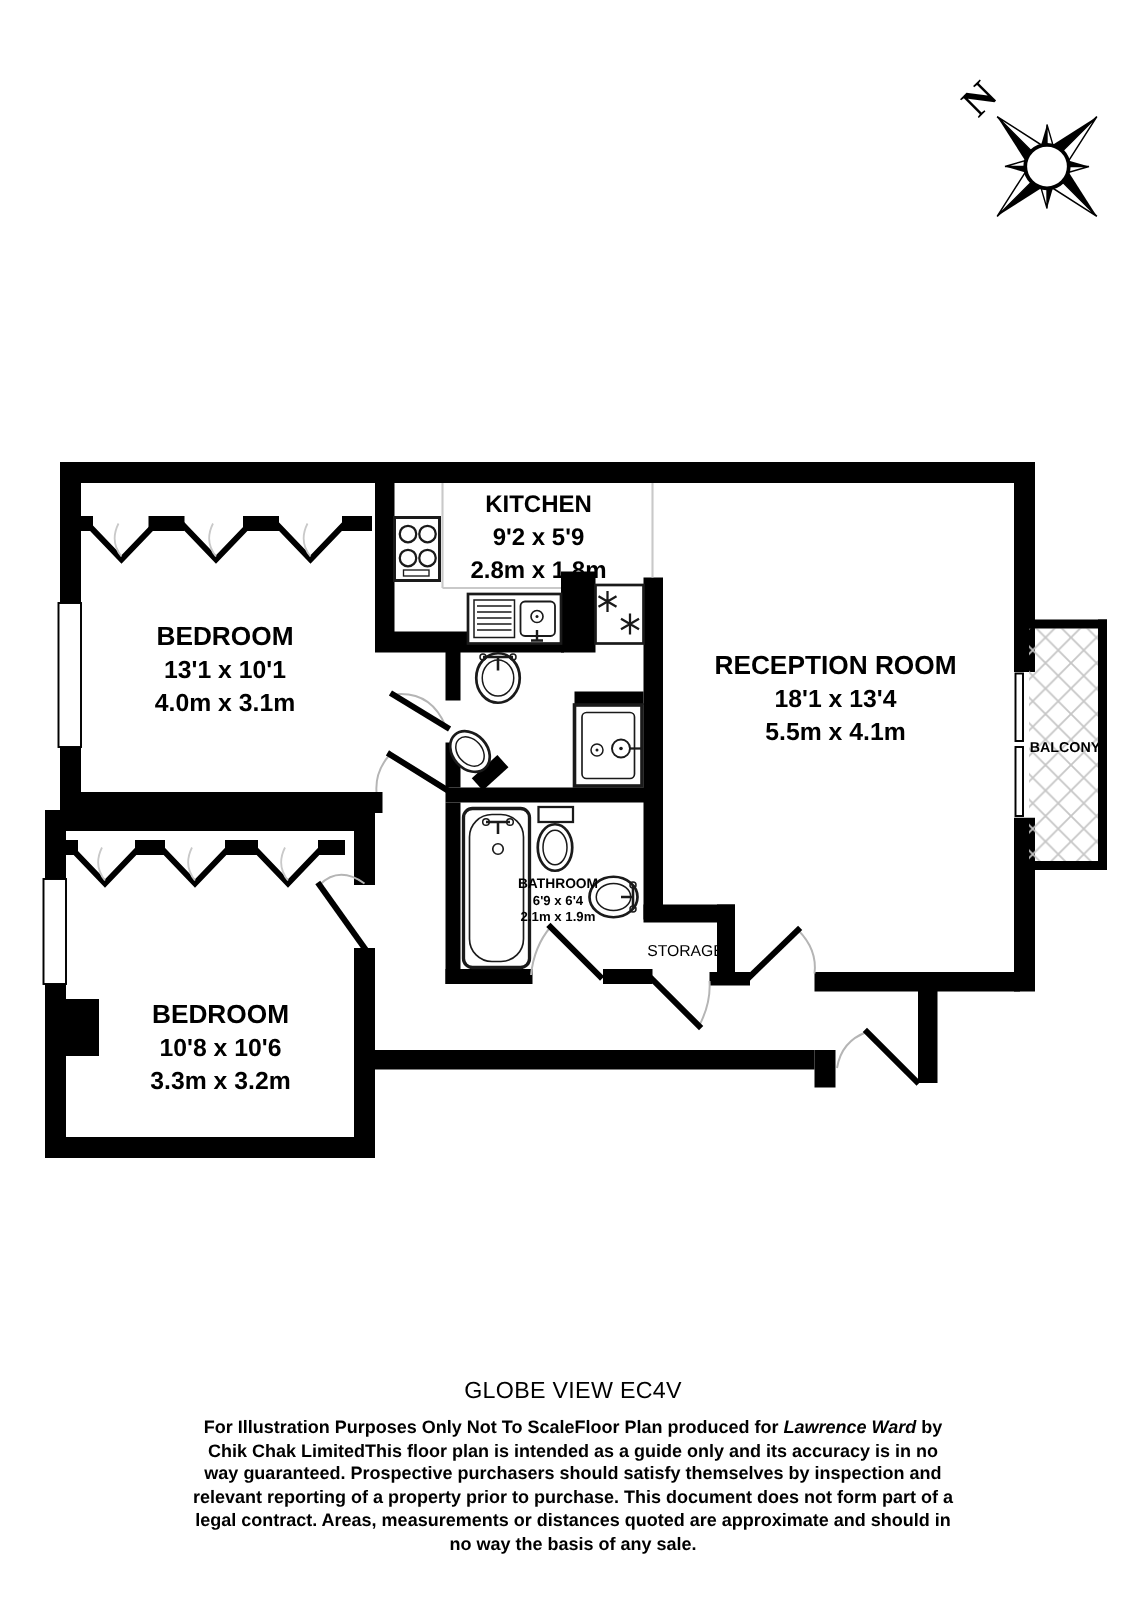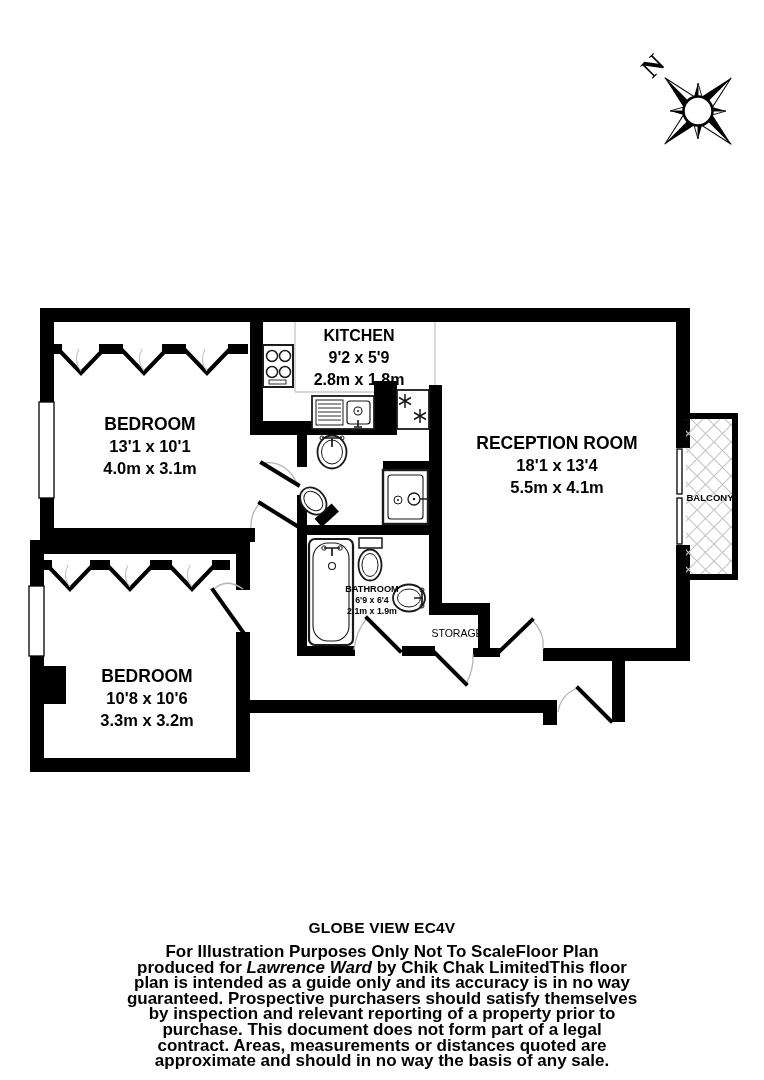--- a/index.html
+++ b/index.html
@@ -13,22 +13,22 @@
   .arc{fill:none;stroke:#b5b5b5;stroke-width:1.3;}
   .leaf{stroke:#000000;stroke-width:4;stroke-linecap:square;}
   .zig{fill:none;stroke:#000000;stroke-width:4;}
   .curl{fill:none;stroke:#c9c9c9;stroke-width:1.2;}
   .cnt{fill:none;stroke:#c9c9c9;stroke-width:1.4;}
   .hat{stroke:#c6c6c6;stroke-width:1.2;}
   .lbl{font-family:"Liberation Sans",sans-serif;font-weight:bold;fill:#000;text-anchor:middle;}
   .lbls{font-family:"Liberation Sans",sans-serif;fill:#000;text-anchor:middle;}
   .nmark{font-family:"Liberation Serif",serif;font-weight:bold;fill:#000;text-anchor:middle;}
   .footer{position:absolute;left:0;top:918px;width:764px;text-align:center;color:#000;}
-  .f-line{font-size:15.5px;line-height:20px;font-weight:bold;letter-spacing:.2px;}
-  .f-disc{width:512px;margin:6px auto 0;font-size:17px;line-height:15.6px;font-weight:bold;}
+  .f-line{font-size:15.5px;line-height:20px;font-weight:normal;letter-spacing:.2px;}
+  .f-disc{width:512px;margin:6px auto 0;font-size:12px;line-height:15.6px;font-weight:bold;}
   .f-disc i b{font-style:italic;}
 </style>
 </head>
 <body>
 
 <div class="page">
 <svg width="764" height="918" viewBox="0 0 764 918">
   <defs>
     <pattern id="xh" width="17" height="17" patternUnits="userSpaceOnUse">
       <path d="M0,17 L17,0 M0,0 L17,17" class="hat" fill="none"></path>

